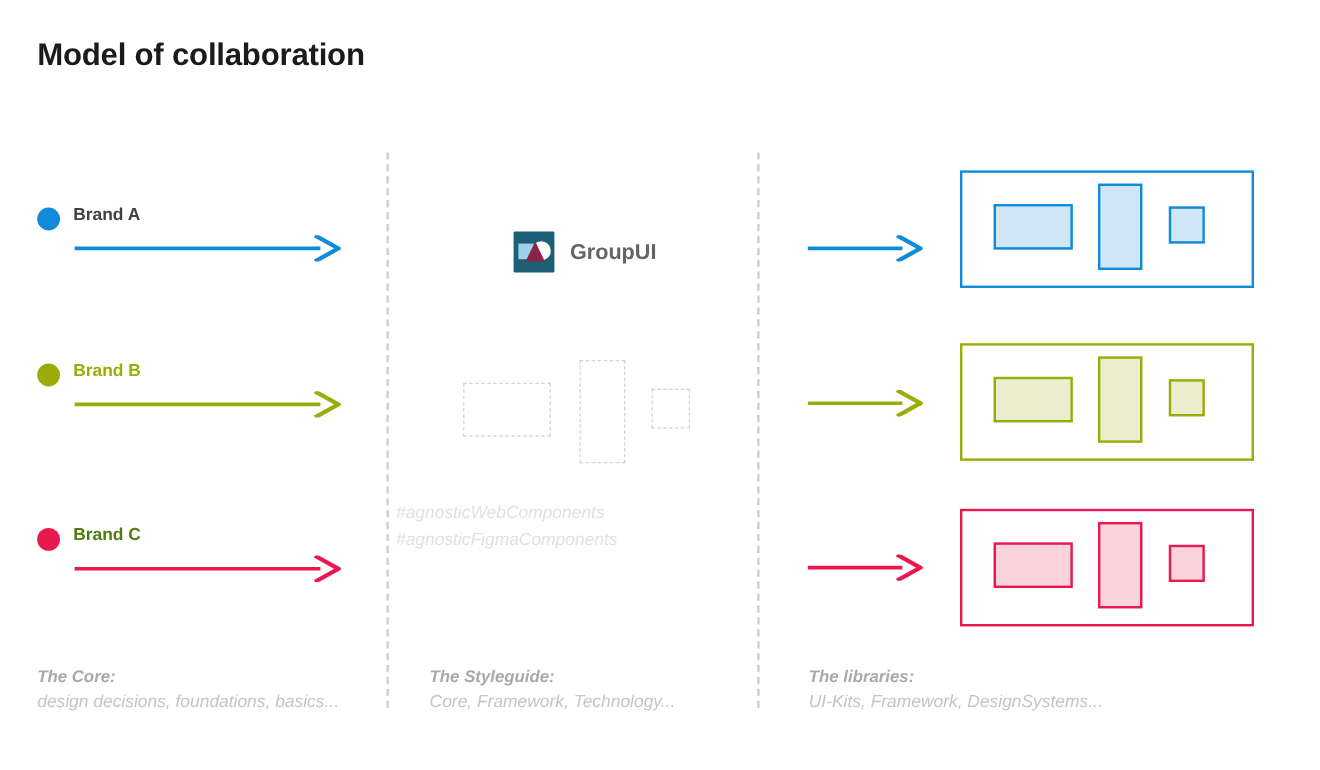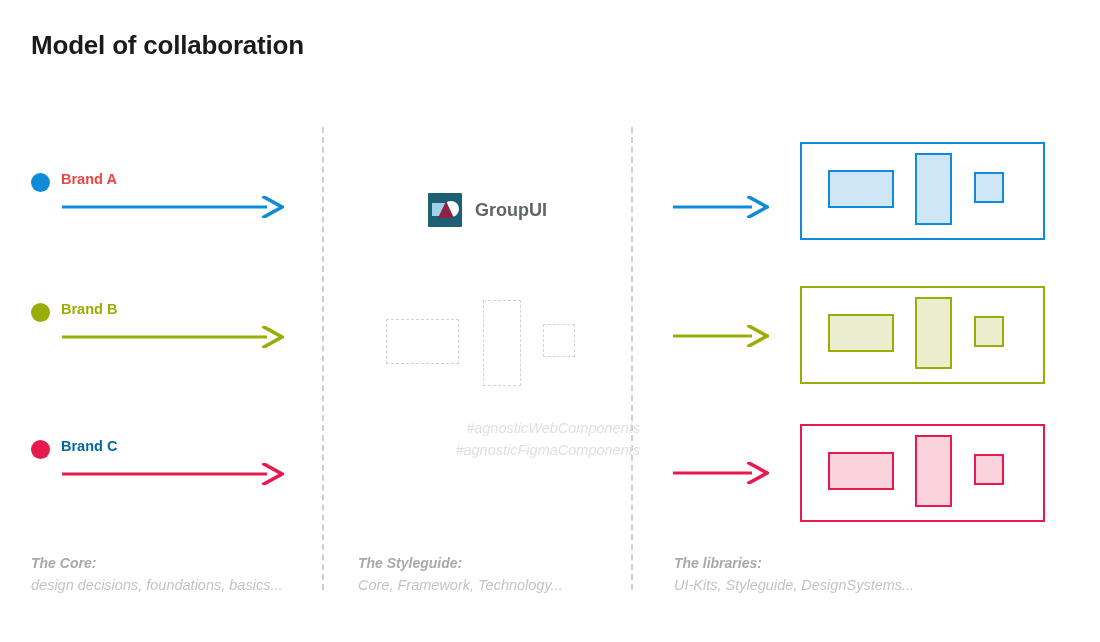--- a/index.html
+++ b/index.html
@@ -146,21 +146,21 @@
   }
   .dbox.b1 { left: 0;   top: 19px; width: 71px;  height: 43px; }
   .dbox.b2 { left: 97px; top: 0;   width: 36px;  height: 84px; }
   .dbox.b3 { left: 157px; top: 24px; width: 30px; height: 31px; }
 
   .hashtags {
     position: absolute;
     left: 330px;
     top: 417px;
     width: 310px;
-    text-align: right;
+    text-align: left;
     font-style: italic;
     font-size: 14.5px;
     color: #e0e0e0;
     line-height: 22px;
   }
 
   
   .mid-arrow {
     position: absolute;
     left: 673px;
@@ -225,39 +225,39 @@
 
 <div class="slide">
 
   <div class="title" style="color: rgb(27, 27, 27);">Model of collaboration</div>
 
   <div class="divider d1" style="border-left-color: rgb(207, 207, 207);"></div>
   <div class="divider d2" style="border-left-color: rgb(207, 207, 207);"></div>
 
   <div class="brand-row r1">
     <div class="brand-dot" id="dot-a" style="background: rgb(15, 139, 217);"></div>
-    <div class="brand-label" id="lbl-a" style="color: #ef4444;">Brand A</div>
+    <div class="brand-label" id="lbl-a" style="color: #404040;">Brand A</div>
     <svg class="brand-arrow" viewBox="0 0 222 22">
       <line x1="0" y1="11" x2="205" y2="11" stroke="#0f8bd9" stroke-width="3"></line>
       <polyline points="202,1 220,11 202,21" fill="none" stroke="#0f8bd9" stroke-width="3.5" stroke-linecap="square" stroke-linejoin="miter"></polyline>
     </svg>
   </div>
 
   <div class="brand-row r2">
     <div class="brand-dot" id="dot-b" style="background: rgb(154, 173, 6);"></div>
     <div class="brand-label" id="lbl-b" style="color: rgb(154, 173, 6);">Brand B</div>
     <svg class="brand-arrow" viewBox="0 0 222 22">
       <line x1="0" y1="11" x2="205" y2="11" stroke="#9aad06" stroke-width="3"></line>
       <polyline points="202,1 220,11 202,21" fill="none" stroke="#9aad06" stroke-width="3.5" stroke-linecap="square" stroke-linejoin="miter"></polyline>
     </svg>
   </div>
 
   <div class="brand-row r3">
     <div class="brand-dot" id="dot-c" style="background: rgb(232, 25, 78);"></div>
-    <div class="brand-label" id="lbl-c" style="color: #0369a1;">Brand C</div>
+    <div class="brand-label" id="lbl-c" style="color: #4d7c0f;">Brand C</div>
     <svg class="brand-arrow" viewBox="0 0 222 22">
       <line x1="0" y1="11" x2="205" y2="11" stroke="#e8194e" stroke-width="3"></line>
       <polyline points="202,1 220,11 202,21" fill="none" stroke="#e8194e" stroke-width="3.5" stroke-linecap="square" stroke-linejoin="miter"></polyline>
     </svg>
   </div>
 
   <div class="logo-wrap">
     <div class="logo-mark" style="background: rgb(29, 95, 116);">
       <div class="lm-rect" style="background: rgb(159, 210, 232);"></div>
       <div class="lm-circle"></div>
@@ -313,16 +313,16 @@
     <span class="cap-sub">design decisions,  foundations, basics...</span>
   </div>
 
   <div class="caption cap2">
     <span class="cap-head">The Styleguide:</span>
     <span class="cap-sub">Core, Framework, Technology...</span>
   </div>
 
   <div class="caption cap3">
     <span class="cap-head">The libraries:</span>
-    <span class="cap-sub">UI-Kits, Styleguide, DesignSystems...</span>
+    <span class="cap-sub">UI-Kits, Framework, DesignSystems...</span>
   </div>
 
 </div>
 
 </body></html>

